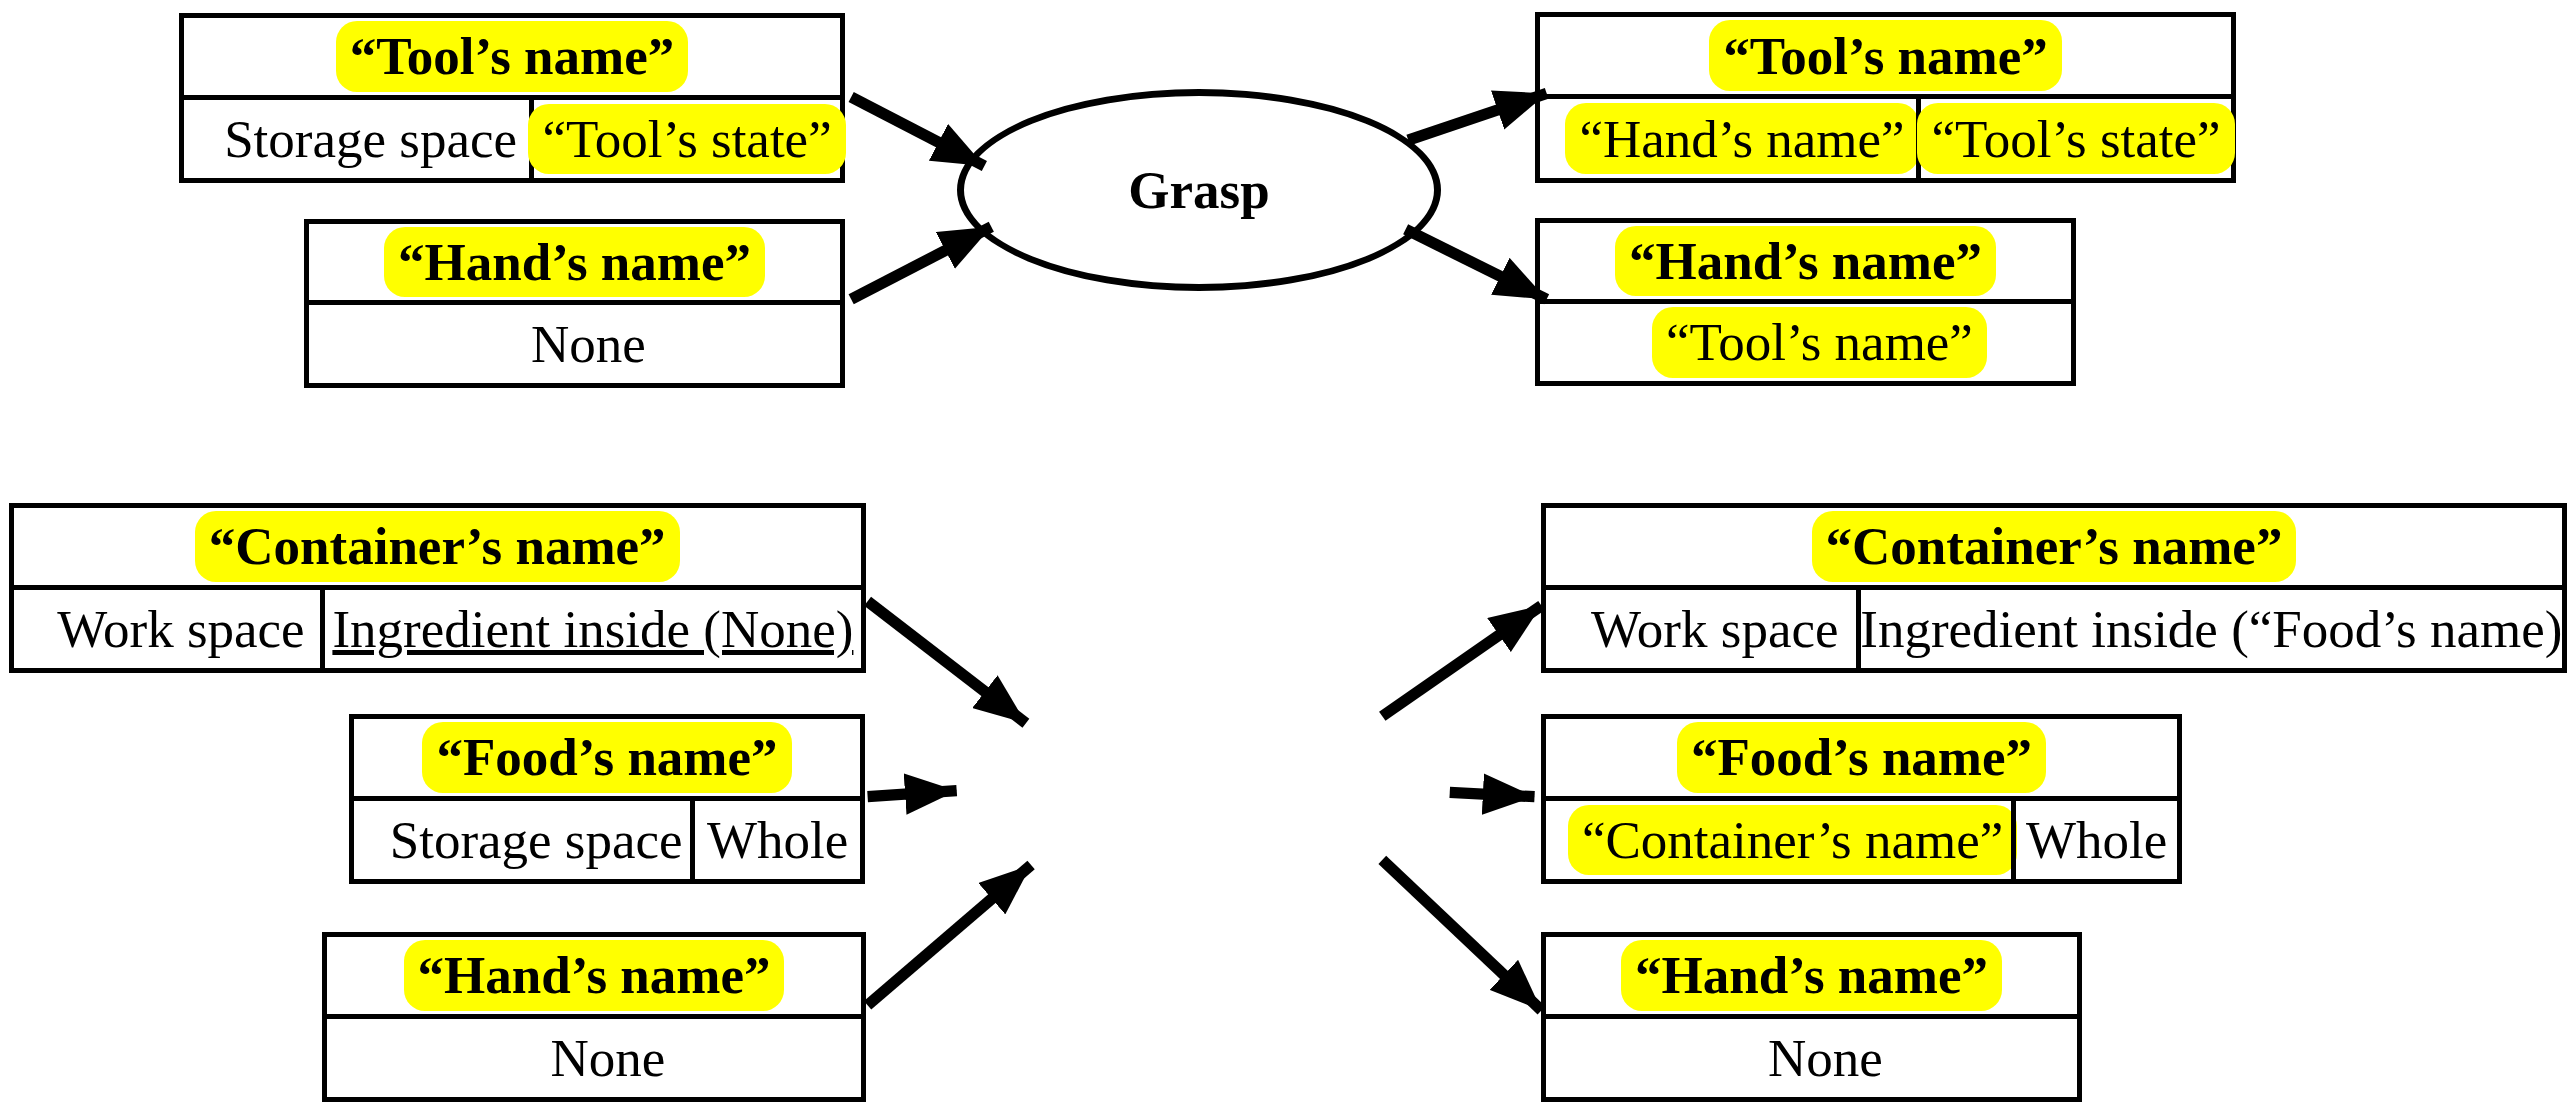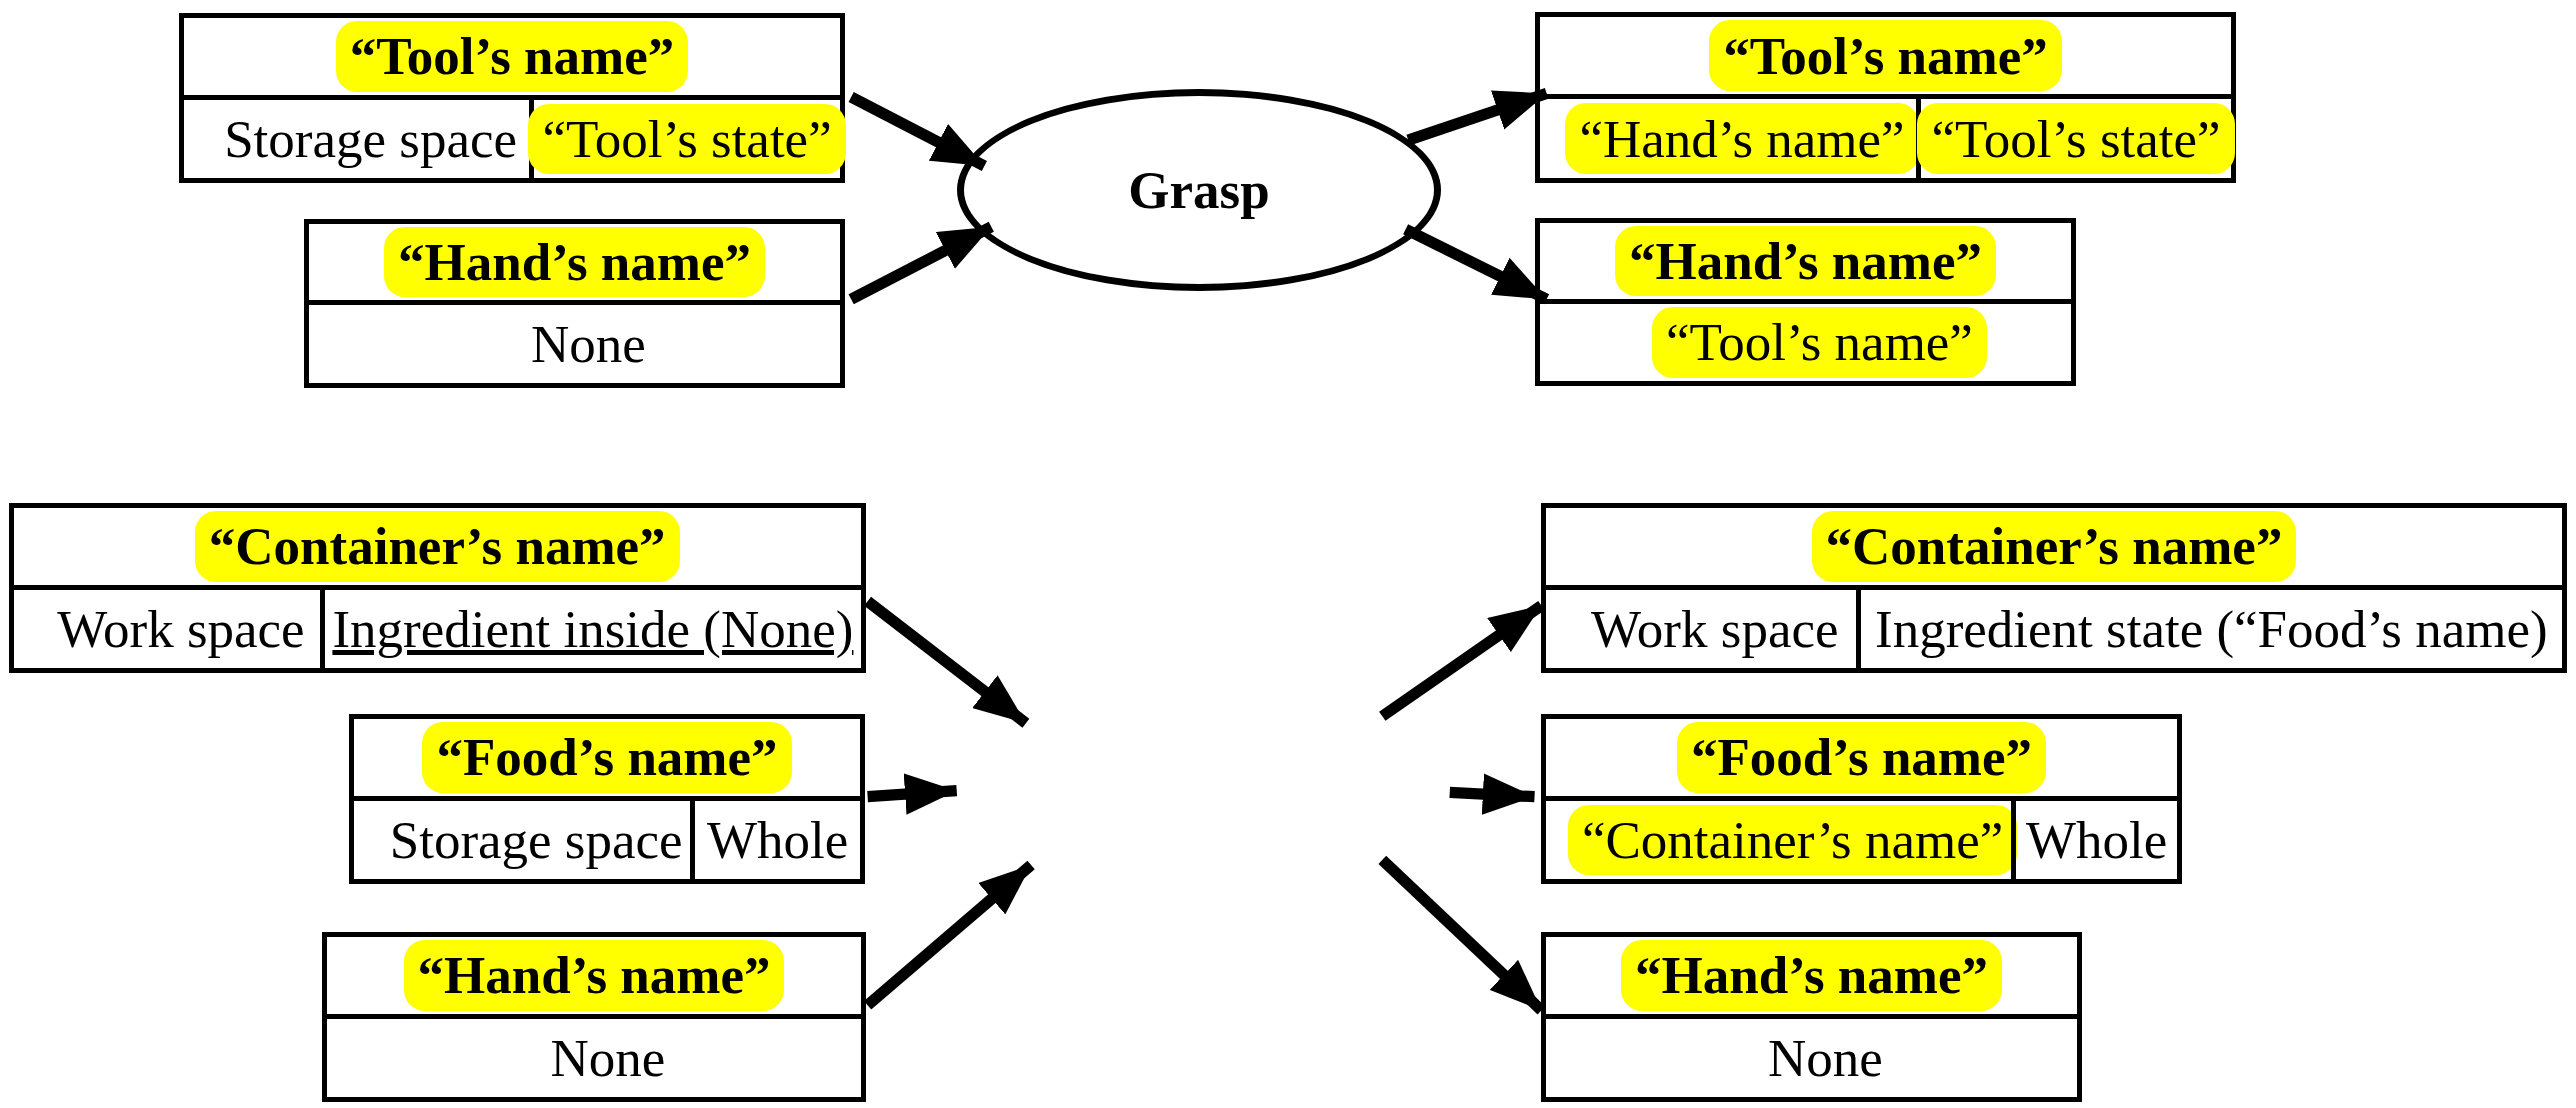--- a/index.html
+++ b/index.html
@@ -152,21 +152,21 @@
 
   <div class="box" style="left:1541px;top:503px;width:1026px;height:170px;">
     <div class="hdr">
       <span class="hl bold">“Container’s name”</span>
     </div>
     <div class="cells">
       <div class="cell" style="flex:0 0 28.5%;">
         <span>Work space</span>
       </div>
       <div class="cell" style="flex:1 1 auto;">
-        <span>Ingredient state (“Food’s name)</span>
+        <span>Ingredient inside (“Food’s name)</span>
       </div>
     </div>
   </div>
 
   <div class="box" style="left:1541px;top:714px;width:641px;height:170px;">
     <div class="hdr">
       <span class="hl bold">“Food’s name”</span>
     </div>
     <div class="cells">
       <div class="cell" style="flex:0 0 72.5%;">

